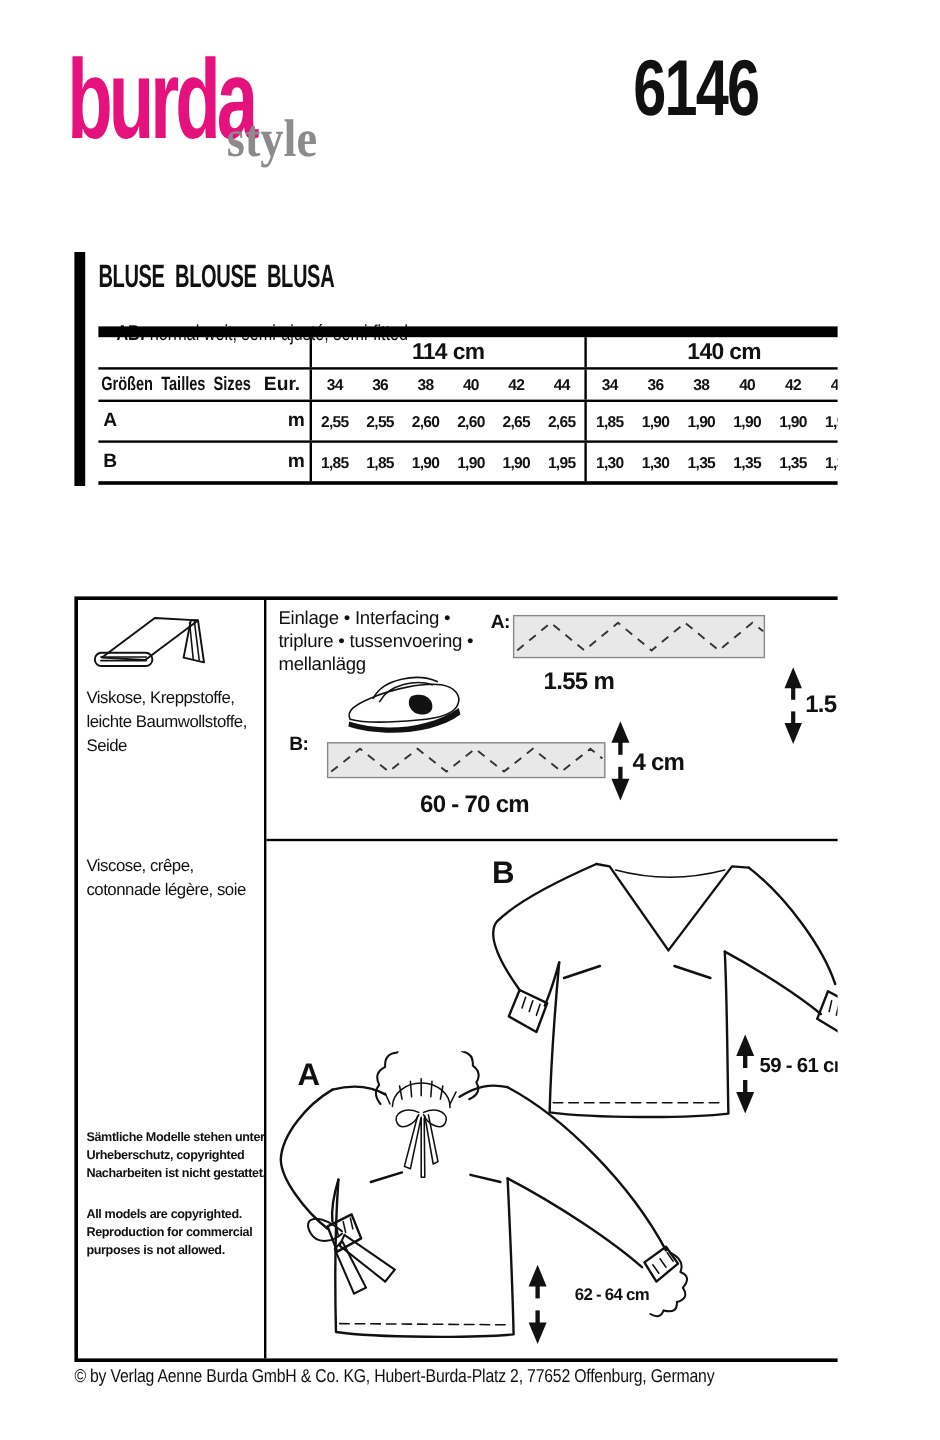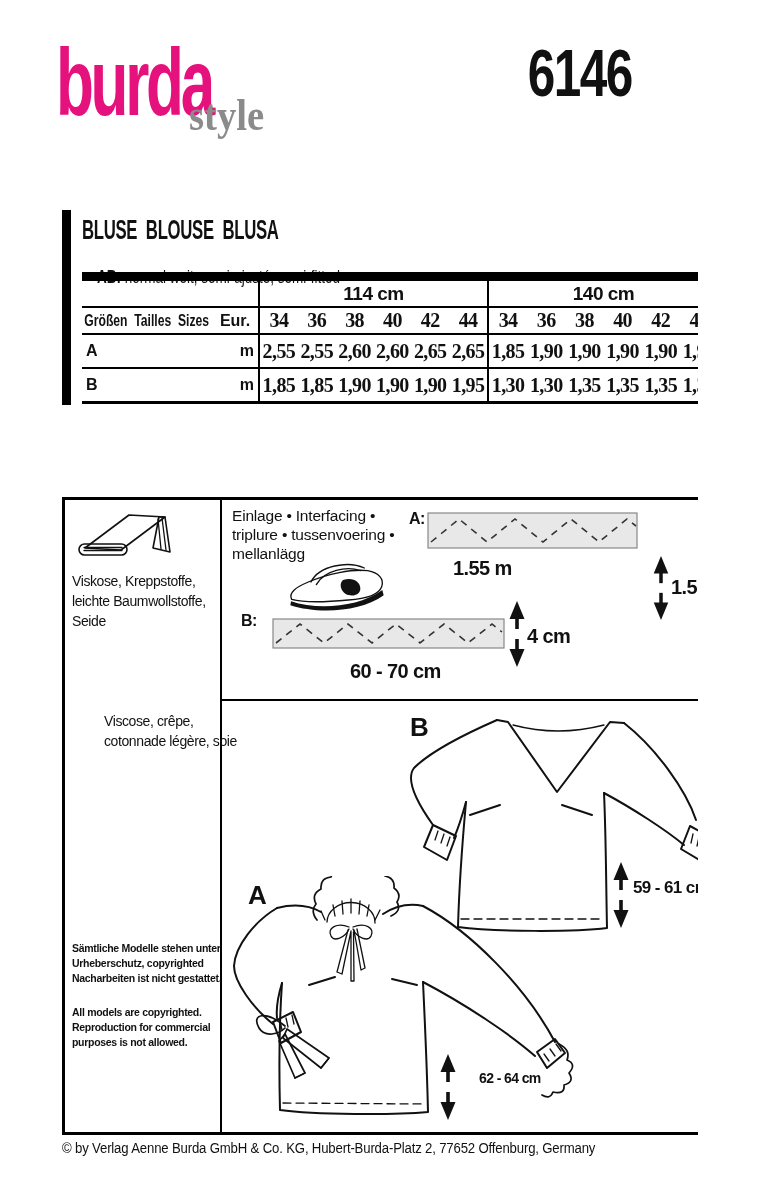--- a/index.html
+++ b/index.html
@@ -34,21 +34,21 @@
   .c-lbl{width:130px;font-weight:700;font-size:16px;white-space:pre;}
   .c-lbl .sq{transform:scaleX(.76);transform-origin:0 50%;padding-left:3px;white-space:pre;}
   .c-eur{width:48px;border-right:2px solid #000;font-weight:700;font-size:16px;
          justify-content:center;}
   .c-eur.unit{justify-content:flex-end;padding-right:4px;}
   .c-grp{width:229px;justify-content:center;font-weight:700;font-size:19px;letter-spacing:-.5px;}
   .c-g1{border-right:2px solid #000;}
   .grp-cells{width:229px;display:flex;}
   .grp-cells.g1{border-right:2px solid #000;box-sizing:border-box;}
   .sz{flex:1;display:flex;align-items:center;justify-content:center;
-      font-weight:700;font-size:20px;letter-spacing:-.6px;font-family:Liberation Serif, serif;}
+      font-weight:700;font-size:13px;letter-spacing:-.6px;}
 
   
   .box{left:62px;top:497px;width:650px;height:632px;border:3px solid #000;}
   .vdiv{left:155px;top:0;width:2px;height:100%;background:#000;}
   .hdiv{left:157px;top:199px;right:0;height:2px;background:#000;}
 
   .fab-txt{left:7px;width:148px;font-size:14px;line-height:20px;letter-spacing:-.4px;}
   .small-legal{left:7px;width:150px;font-size:10.5px;line-height:15px;
     font-weight:700;letter-spacing:-.3px;}
 
@@ -157,21 +157,21 @@
     <div class="abs hdiv"></div>
 
     <svg class="abs" style="left:8px;top:8px;" width="102" height="62" viewBox="0 0 102 62">
       <path class="ln" style="stroke-width:1.6" d="M12,40 L56,7 L92,9 L48,42 Z" fill="#fff"></path>
       <rect class="ln" style="stroke-width:1.6" x="6" y="36" width="48" height="11" rx="5.5" fill="#fff"></rect>
       <path class="ln-thin" d="M11,39.5 H49 M11,42.5 H49"></path>
       <path class="ln" style="stroke-width:1.6" d="M86,9 L92,9 L97,44 L80,40 Z" fill="#fff"></path>
       <path class="ln-thin" d="M85,11 L88,41 M89,10 L93,42"></path>
     </svg>
     <div class="abs fab-txt" style="top:71px;">Viskose, Kreppstoffe, leichte Baumwollstoffe, Seide</div>
-    <div class="abs fab-txt" style="top:211px;margin-left:32px;">Viscose, crêpe, cotonnade légère, soie</div>
+    <div class="abs fab-txt" style="top:211px;">Viscose, crêpe, cotonnade légère, soie</div>
     <div class="abs small-legal" style="top:441px;">Sämtliche Modelle stehen unter Urheberschutz, copyrighted Nacharbeiten ist nicht gestattet.</div>
     <div class="abs small-legal" style="top:505px;">All models are copyrighted. Reproduction for commercial purposes is not allowed.</div>
 
     <div class="abs einlage-head">Einlage • Interfacing • triplure • tussenvoering • mellanlägg</div>
 
     <svg class="abs" style="left:222px;top:48px;" width="100" height="66" viewBox="0 0 150 99">
       <path d="M6,80 C45,93 105,90 143,63 L145,71 C110,97 45,99 5,86 Z" fill="#111"></path>
       <path class="ln" d="M7,77 C2,67 13,59 32,51 C60,39 98,31 121,34 C138,37 146,47 142,58 C138,69 120,76 92,78 C60,81 25,82 7,77 Z" fill="#fff"></path>
       <path class="ln" d="M36,51 C48,26 92,19 116,30"></path>
       <path class="ln" d="M44,55 C56,33 90,27 110,34"></path>

